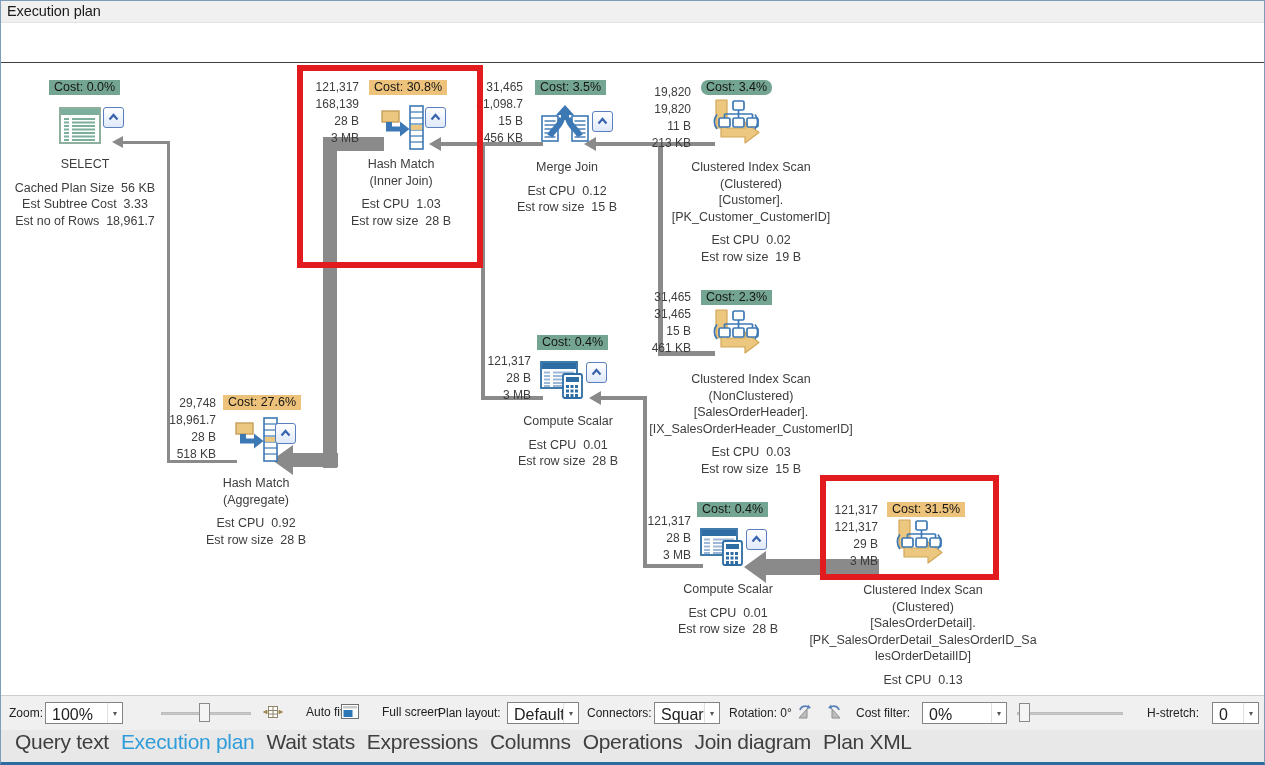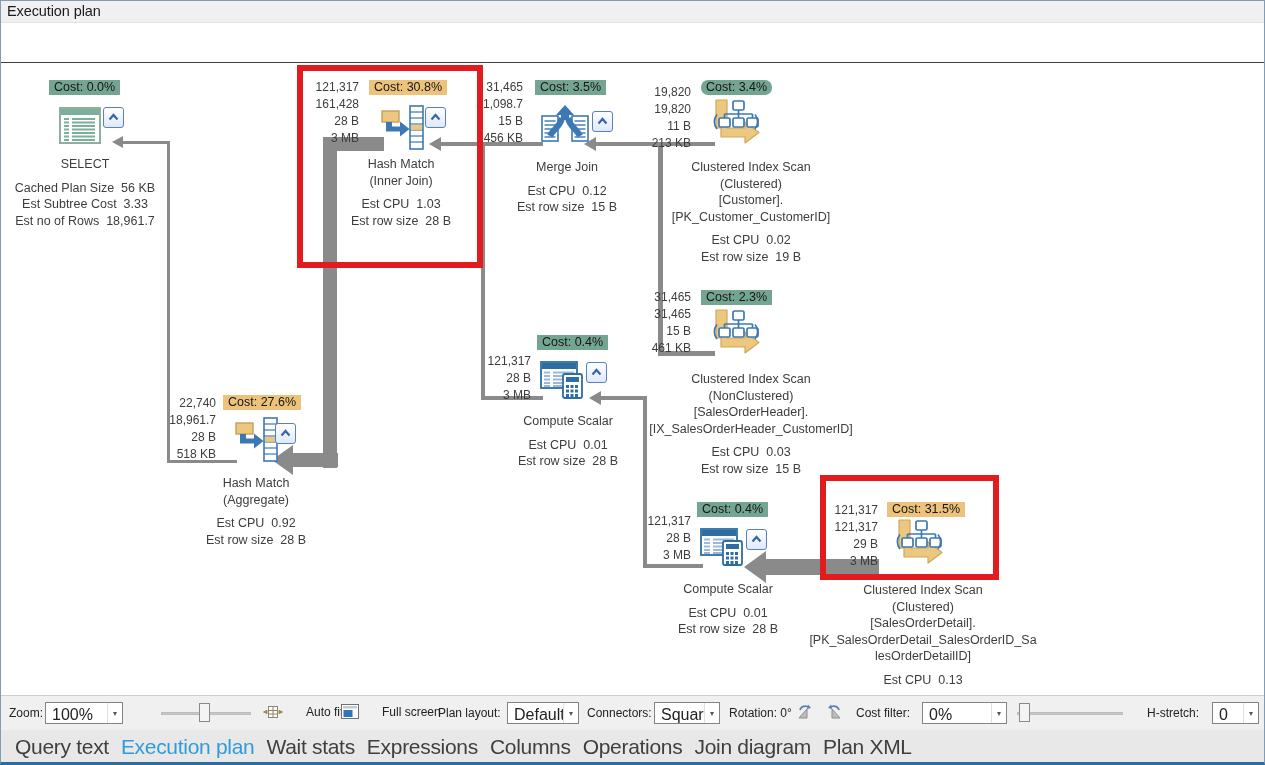--- a/index.html
+++ b/index.html
@@ -31,21 +31,21 @@
   .tlabel{position:absolute;top:10px;white-space:nowrap;}
   .tcombo{position:absolute;top:6px;height:22px;background:#fff;border:1px solid #838383;display:flex;cursor:pointer;}
   .tcombo .v{flex:1;padding:3px 4px 0 6px;font-size:16px;white-space:nowrap;overflow:hidden;}
   .tcombo .a{width:15px;display:flex;align-items:center;justify-content:center;color:#555;font-size:8px;border-left:1px solid #e0e0e0;}
   .tslider{position:absolute;top:6px;height:22px;}
   .tslider .track{position:absolute;left:0;right:0;top:10px;height:3px;background:#c9c9c9;border:1px solid #bdbdbd;}
   .tslider .thumb{position:absolute;top:1px;width:11px;height:19px;background:#f4f4f4;border:1px solid #8a8a8a;cursor:pointer;}
   .tbtn{position:absolute;top:8px;display:flex;gap:23px;align-items:center;cursor:pointer;white-space:nowrap;}
   .ticon{display:inline-flex;}
   .tabs{position:absolute;top:729px;left:0;width:1263px;height:33px;background:#e9e8e9;
-    display:flex;align-items:center;padding-left:8px;font-size:21px;font-weight:300;color:#3f3f3f;letter-spacing:-0.3px;}
+    display:flex;align-items:flex-start;padding-left:8px;font-size:21px;font-weight:300;color:#3f3f3f;letter-spacing:-0.3px;}
   .tab{padding:0 6px;cursor:pointer;}
   .tab.active{color:#2f9cda;}
 </style>
 </head>
 <body>
 
 <div id="win">
 
   <div class="titlebar">Execution plan</div>
 
@@ -100,21 +100,21 @@
         <div class="collapse" style="left: 102px; top: 43px;">
           <svg width="13" height="13" viewBox="0 0 13 13">
             <path d="M2.5,8.5 L6.5,4 L10.5,8.5" stroke="#3a63ad" stroke-width="2.2" fill="none"></path>
           </svg>
         </div>
         <div class="ntext" style="left: -31px; top: 92px;"><div>SELECT</div><div class="dts"><div>Cached Plan Size  56 KB</div><div>Est Subtree Cost  3.33</div><div>Est no of Rows  18,961.7</div></div></div>
       </div>
       <div class="node">
         <div class="stats" style="left: 268px; top: 15px;">
           <div>121,317</div>
-          <div>161,428</div>
+          <div>168,139</div>
           <div>28 B</div>
           <div>3 MB</div>
         </div>
         <div class="badge high" style="left: 368px; top: 16px;">Cost: 30.8%</div>
         <div class="nicon" style="left: 380px; top: 41px;"><svg width="46" height="46" viewBox="0 0 46 46">
             <rect x="29" y="1" width="13" height="43" fill="#fff" stroke="#3c78b4" stroke-width="1.6"></rect>
             <line x1="29" y1="7" x2="42" y2="7" stroke="#3c78b4" stroke-width="1.2"></line>
             <line x1="29" y1="13" x2="42" y2="13" stroke="#3c78b4" stroke-width="1.2"></line>
             <line x1="29" y1="19" x2="42" y2="19" stroke="#3c78b4" stroke-width="1.2"></line>
             <line x1="29" y1="25" x2="42" y2="25" stroke="#3c78b4" stroke-width="1.2"></line>
@@ -302,21 +302,21 @@
               <rect x="22" y="19" width="11" height="9" rx="1.5"></rect>
               <rect x="36" y="19" width="11" height="9" rx="1.5"></rect>
             </g>
             <path d="M6,15.5 C2.5,19.5 2.5,26 6,30" stroke="#3c78b4" stroke-width="1.7" fill="none"></path>
             <path d="M49,15.5 C52.5,19.5 52.5,26 49,30" stroke="#3c78b4" stroke-width="1.7" fill="none" transform="translate(-5,0)"></path>
           </svg></div>
         <div class="ntext" style="left: 807px; top: 518px;"><div>Clustered Index Scan</div><div>(Clustered)</div><div>[SalesOrderDetail].</div><div>[PK_SalesOrderDetail_SalesOrderID_Sa</div><div>lesOrderDetailID]</div><div class="dts"><div>Est CPU  0.13</div></div></div>
       </div>
       <div class="node">
         <div class="stats" style="left: 125px; top: 331px;">
-          <div>22,740</div>
+          <div>29,748</div>
           <div>18,961.7</div>
           <div>28 B</div>
           <div>518 KB</div>
         </div>
         <div class="badge high" style="left: 222px; top: 331px;">Cost: 27.6%</div>
         <div class="nicon" style="left: 234px; top: 353px;"><svg width="46" height="46" viewBox="0 0 46 46">
             <rect x="29" y="1" width="13" height="43" fill="#fff" stroke="#3c78b4" stroke-width="1.6"></rect>
             <line x1="29" y1="7" x2="42" y2="7" stroke="#3c78b4" stroke-width="1.2"></line>
             <line x1="29" y1="13" x2="42" y2="13" stroke="#3c78b4" stroke-width="1.2"></line>
             <line x1="29" y1="19" x2="42" y2="19" stroke="#3c78b4" stroke-width="1.2"></line>

